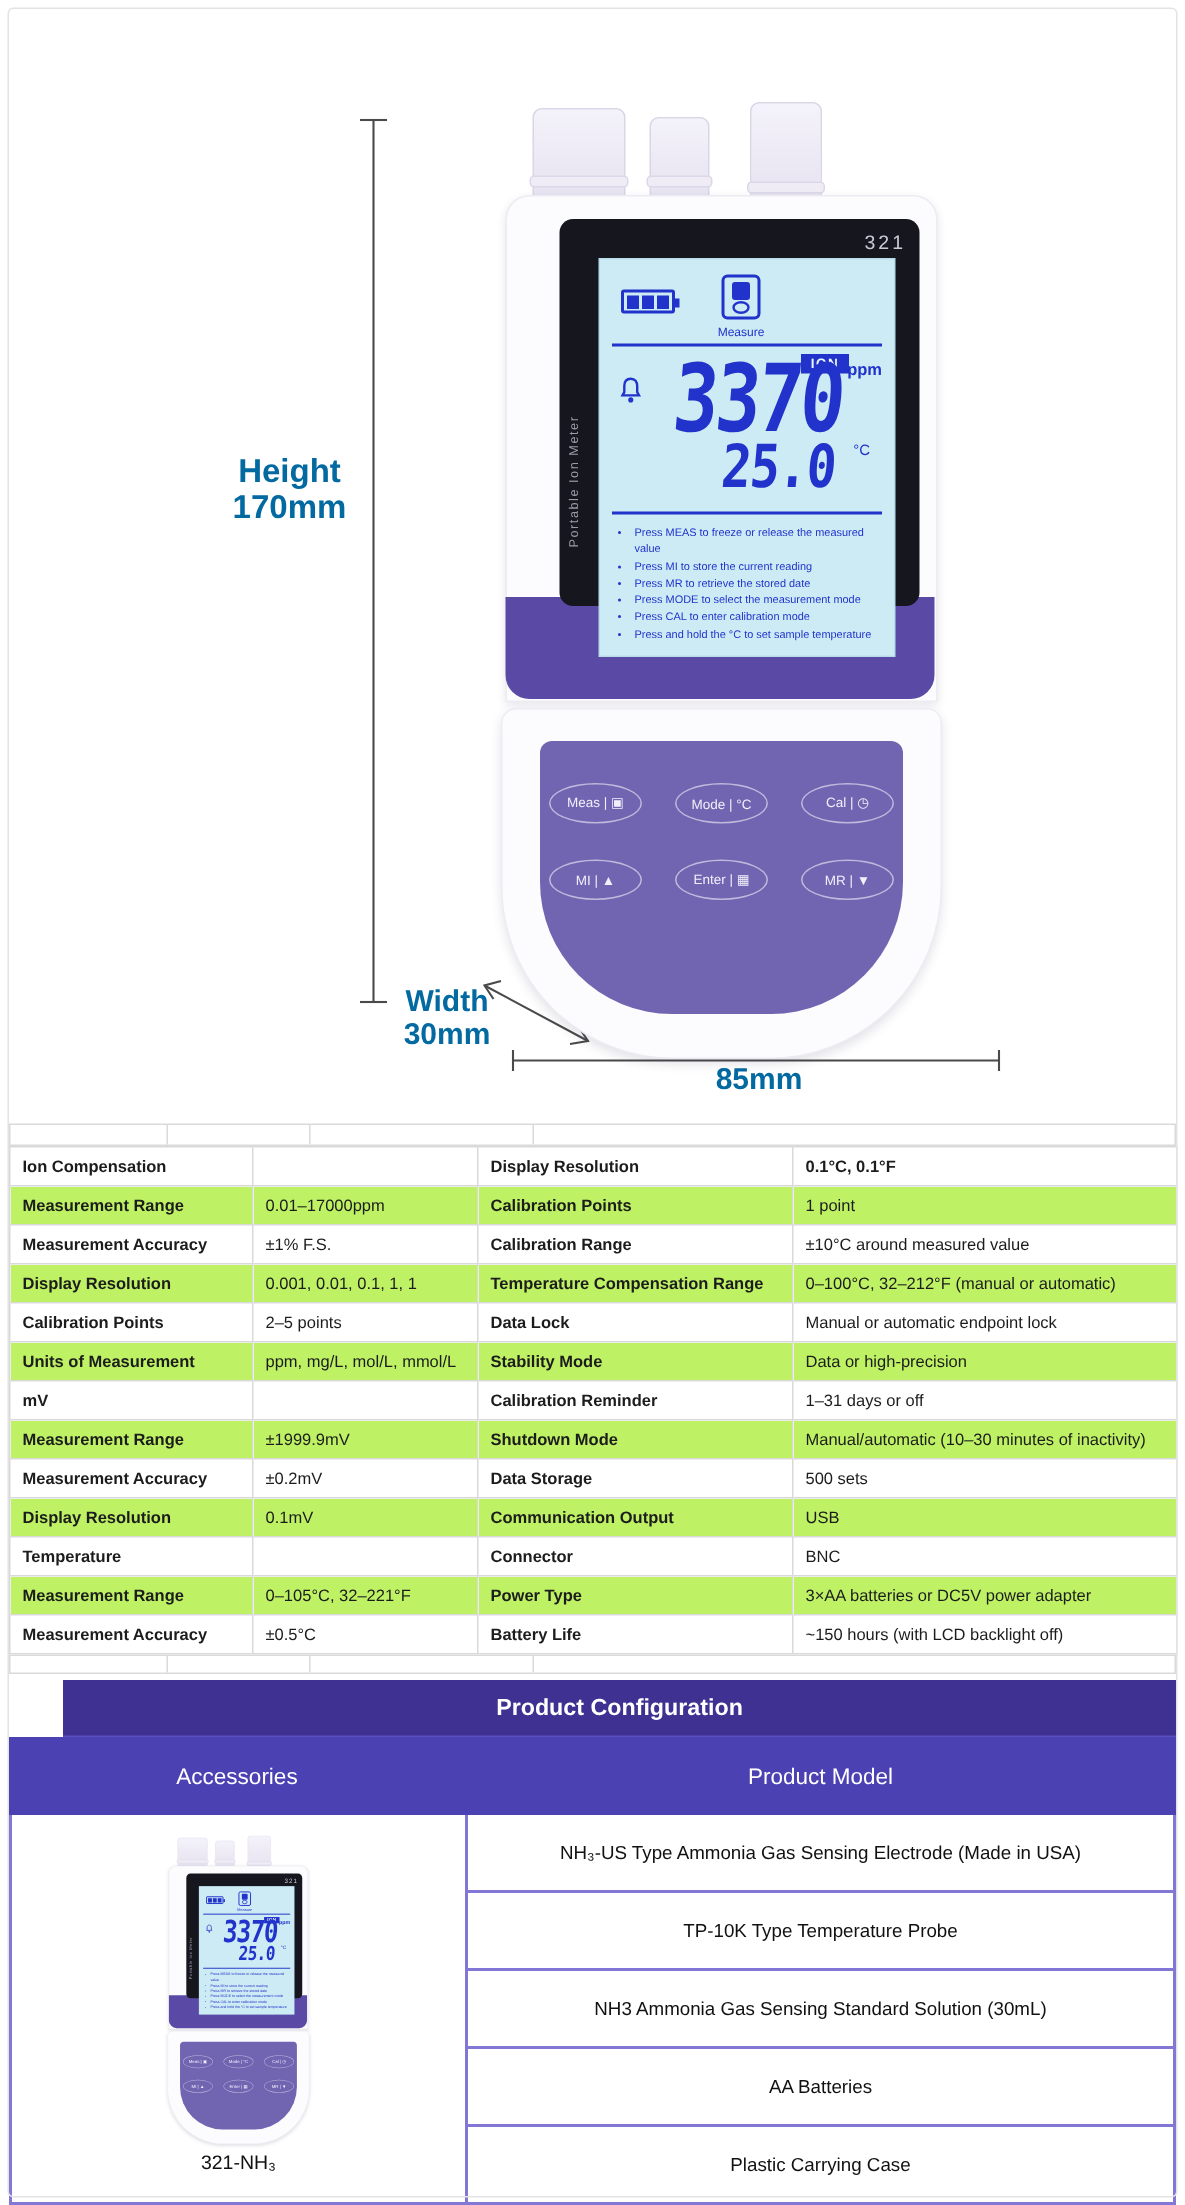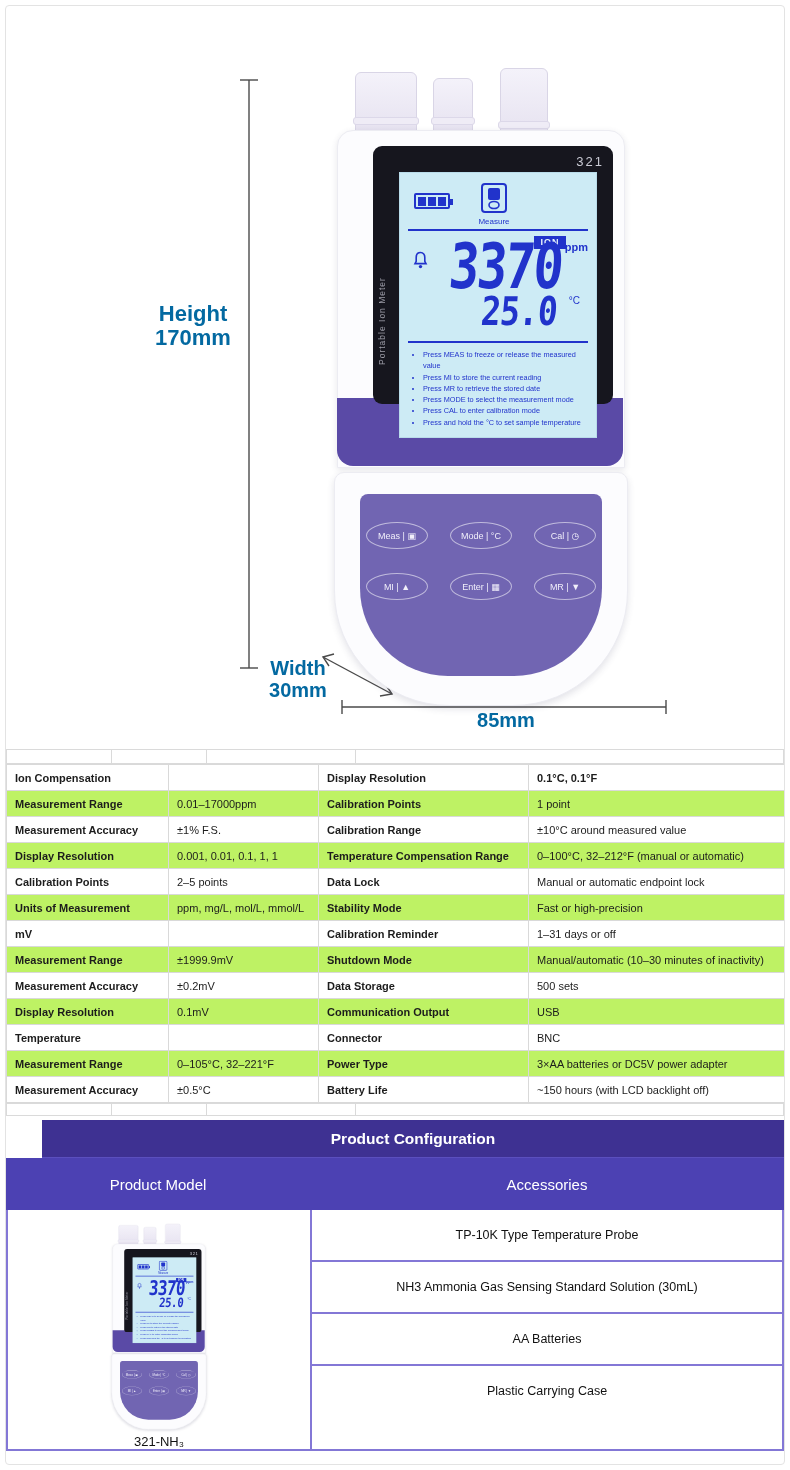--- a/index.html
+++ b/index.html
@@ -216,21 +216,21 @@
         <tr>
           <td class="lab ind">Calibration Points</td>
           <td>2–5 points</td>
           <td class="lab">Data Lock</td>
           <td>Manual or automatic endpoint lock</td>
         </tr>
         <tr class="shade">
           <td class="lab ind">Units of Measurement</td>
           <td>ppm, mg/L, mol/L, mmol/L</td>
           <td class="lab">Stability Mode</td>
-          <td>Fast or high-precision</td>
+          <td>Data or high-precision</td>
         </tr>
         <tr>
           <td class="lab">mV</td>
           <td></td>
           <td class="lab">Calibration Reminder</td>
           <td>1–31 days or off</td>
         </tr>
         <tr class="shade">
           <td class="lab ind">Measurement Range</td>
           <td>±1999.9mV</td>
@@ -273,22 +273,22 @@
       <div class="mc1"></div>
         <div class="mc2"></div>
         <div class="mc3"></div>
         <div></div>
     </div>
   </div>
 
   <section class="config">
     <div class="cfg-title">Product Configuration</div>
     <div class="cfg-cols">
+      <div>Accessories</div>
       <div>Product Model</div>
-      <div>Accessories</div>
     </div>
     <div class="cfg-body">
       <div class="cfg-model">
         <div class="mini-slot">
             <div class="meter">
         <div class="cap c1"></div>
         <div class="cap c2"></div>
         <div class="cap c3"></div>
 
         <div class="upper"></div>
@@ -342,20 +342,21 @@
               <div class="key">Enter | ▦</div>
               <div class="key">MR | ▼</div>
             </div>
           </div>
         </div>
       </div>
           </div>
         <div class="cfg-caption">321-NH₃</div>
       </div>
       <div>
+        <div class="acc-row">NH₃-US Type Ammonia Gas Sensing Electrode (Made in USA)</div>
         <div class="acc-row">TP-10K Type Temperature Probe</div>
         <div class="acc-row">NH3 Ammonia Gas Sensing Standard Solution (30mL)</div>
         <div class="acc-row">AA Batteries</div>
         <div class="acc-row">Plastic Carrying Case</div>
       </div>
     </div>
   </section>
 </div>
 
 </body></html>

